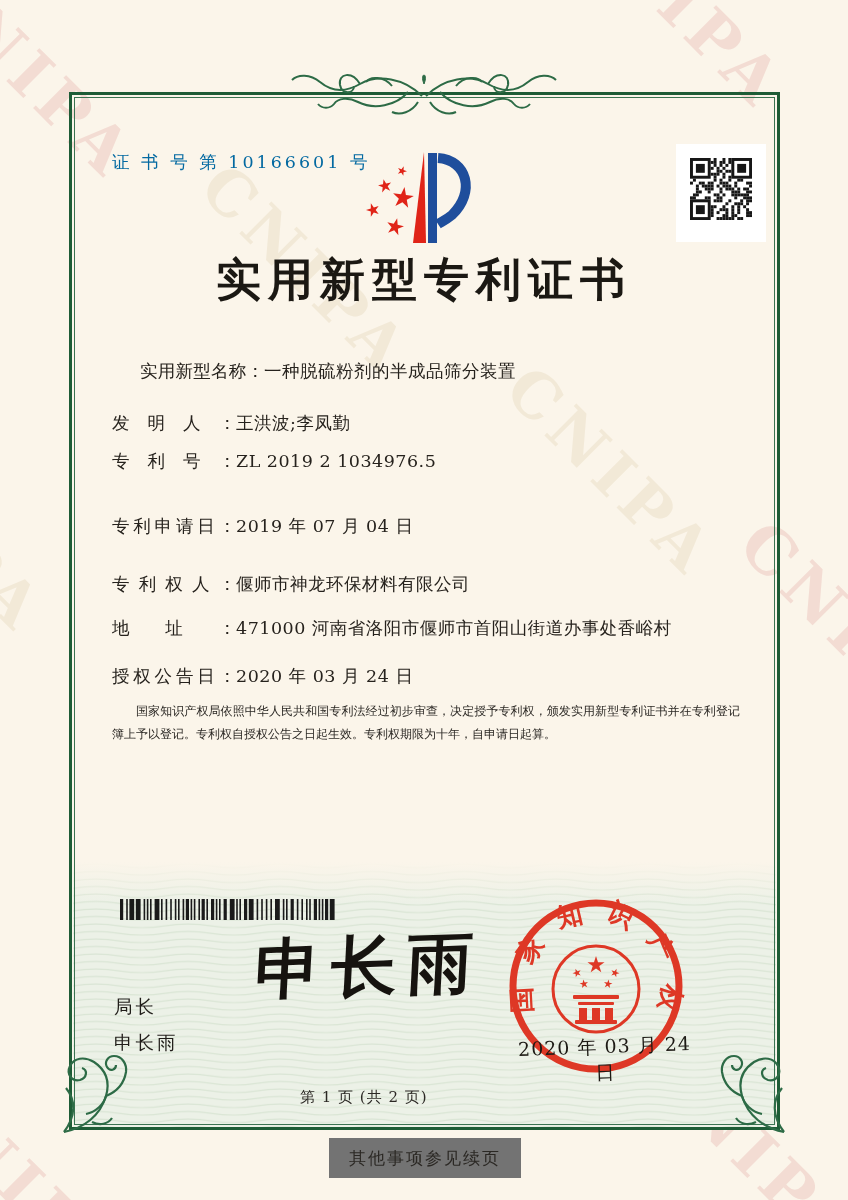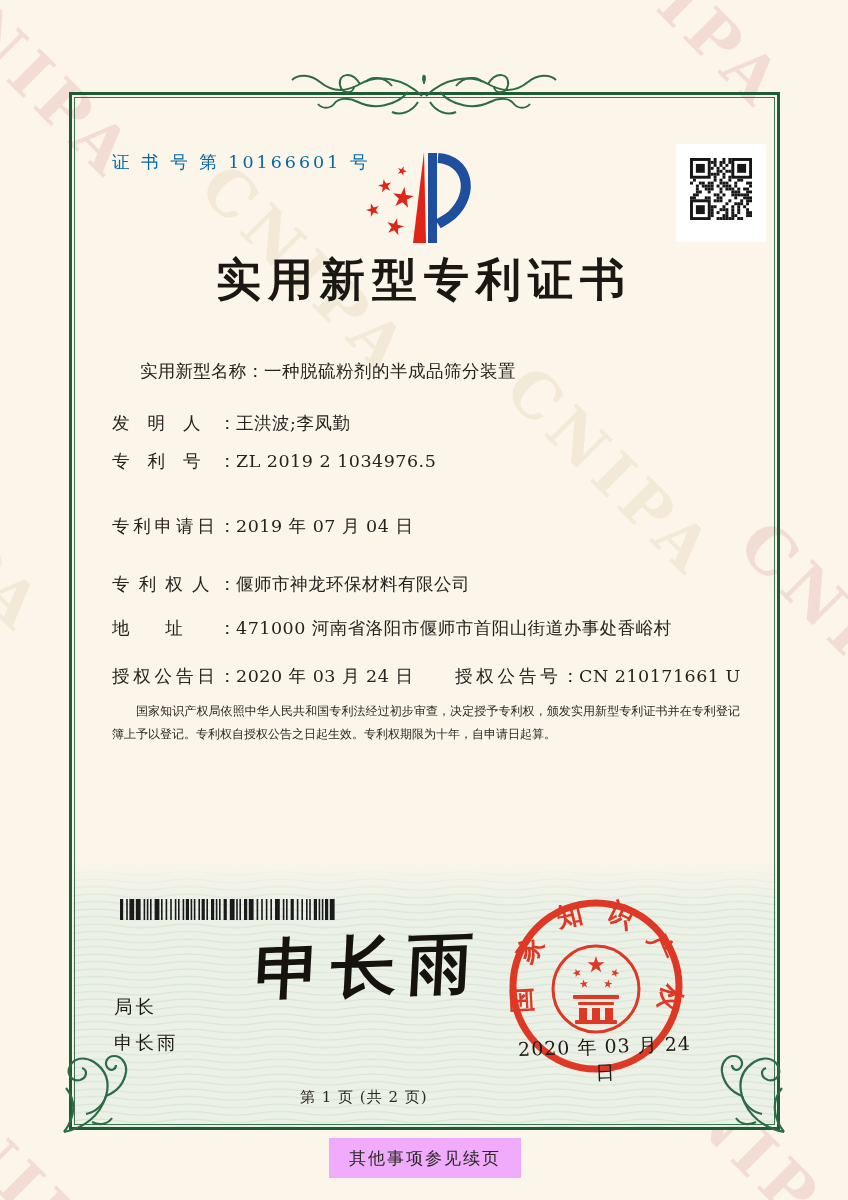--- a/index.html
+++ b/index.html
@@ -65,21 +65,21 @@
   .seal-date{
     position:absolute;left:512px;top:1034px;width:186px;text-align:center;
     font-size:19px;letter-spacing:1px;color:#1d1a15;transform:rotate(-2deg);
   }
   .pagenum{
     position:absolute;left:300px;top:1088px;width:214px;
     font-size:15px;letter-spacing:1px;color:#2b2824;
   }
   .contnote{
     position:absolute;left:329px;top:1138px;width:192px;height:40px;
-    background:#f0abfc;text-align:center;line-height:40px;
+    background:#737373;text-align:center;line-height:40px;
     font-size:17px;letter-spacing:2px;color:#2b2824;
   }
   .ornament{position:absolute;pointer-events:none;}
 </style>
 </head>
 <body>
 
 <div class="wm wm-pink" style="left:-42px;top:-52px;">CNIPA</div>
 <div class="wm wm-pink" style="left:608px;top:-122px;">CNIPA</div>
 <div class="wm wm-beige" style="left:238px;top:150px;">CNIPA</div>
@@ -325,23 +325,20 @@
   <span class="flabel">专利申请日：</span><span class="fvalue">2019 年 07 月 04 日</span>
 </div>
 <div class="frow" style="top:536px;margin-top:36px;">
   <span class="flabel">专利权人：</span><span class="fvalue">偃师市神龙环保材料有限公司</span>
 </div>
 <div class="frow" style="top:616px;">
   <span class="flabel">地址：</span><span class="fvalue">471000 河南省洛阳市偃师市首阳山街道办事处香峪村</span>
 </div>
 <div class="frow" style="top:664px;">
   <span class="flabel">授权公告日：</span><span class="fvalue">2020 年 03 月 24 日</span>
-  <span class="fpair2">
-    <span class="flabel">授权公告号：</span><span class="fvalue">CN 210171661 U</span>
-  </span>
 </div>
 
 <div class="paras">
   <p>国家知识产权局依照中华人民共和国专利法经过初步审查，决定授予专利权，颁发实用新型专利证书并在专利登记簿上予以登记。专利权自授权公告之日起生效。专利权期限为十年，自申请日起算。</p>
 </div>
 
 <svg id="barcode-bars" class="abs" style="left:120px;top:899px;" width="218" height="21" viewBox="0 0 218 21" fill="#1a1a1a">
     <rect x="0.0" y="0" width="3.2" height="21"></rect>
     <rect x="6.2" y="0" width="1.6" height="21"></rect>
     <rect x="9.4" y="0" width="4.8" height="21"></rect>

